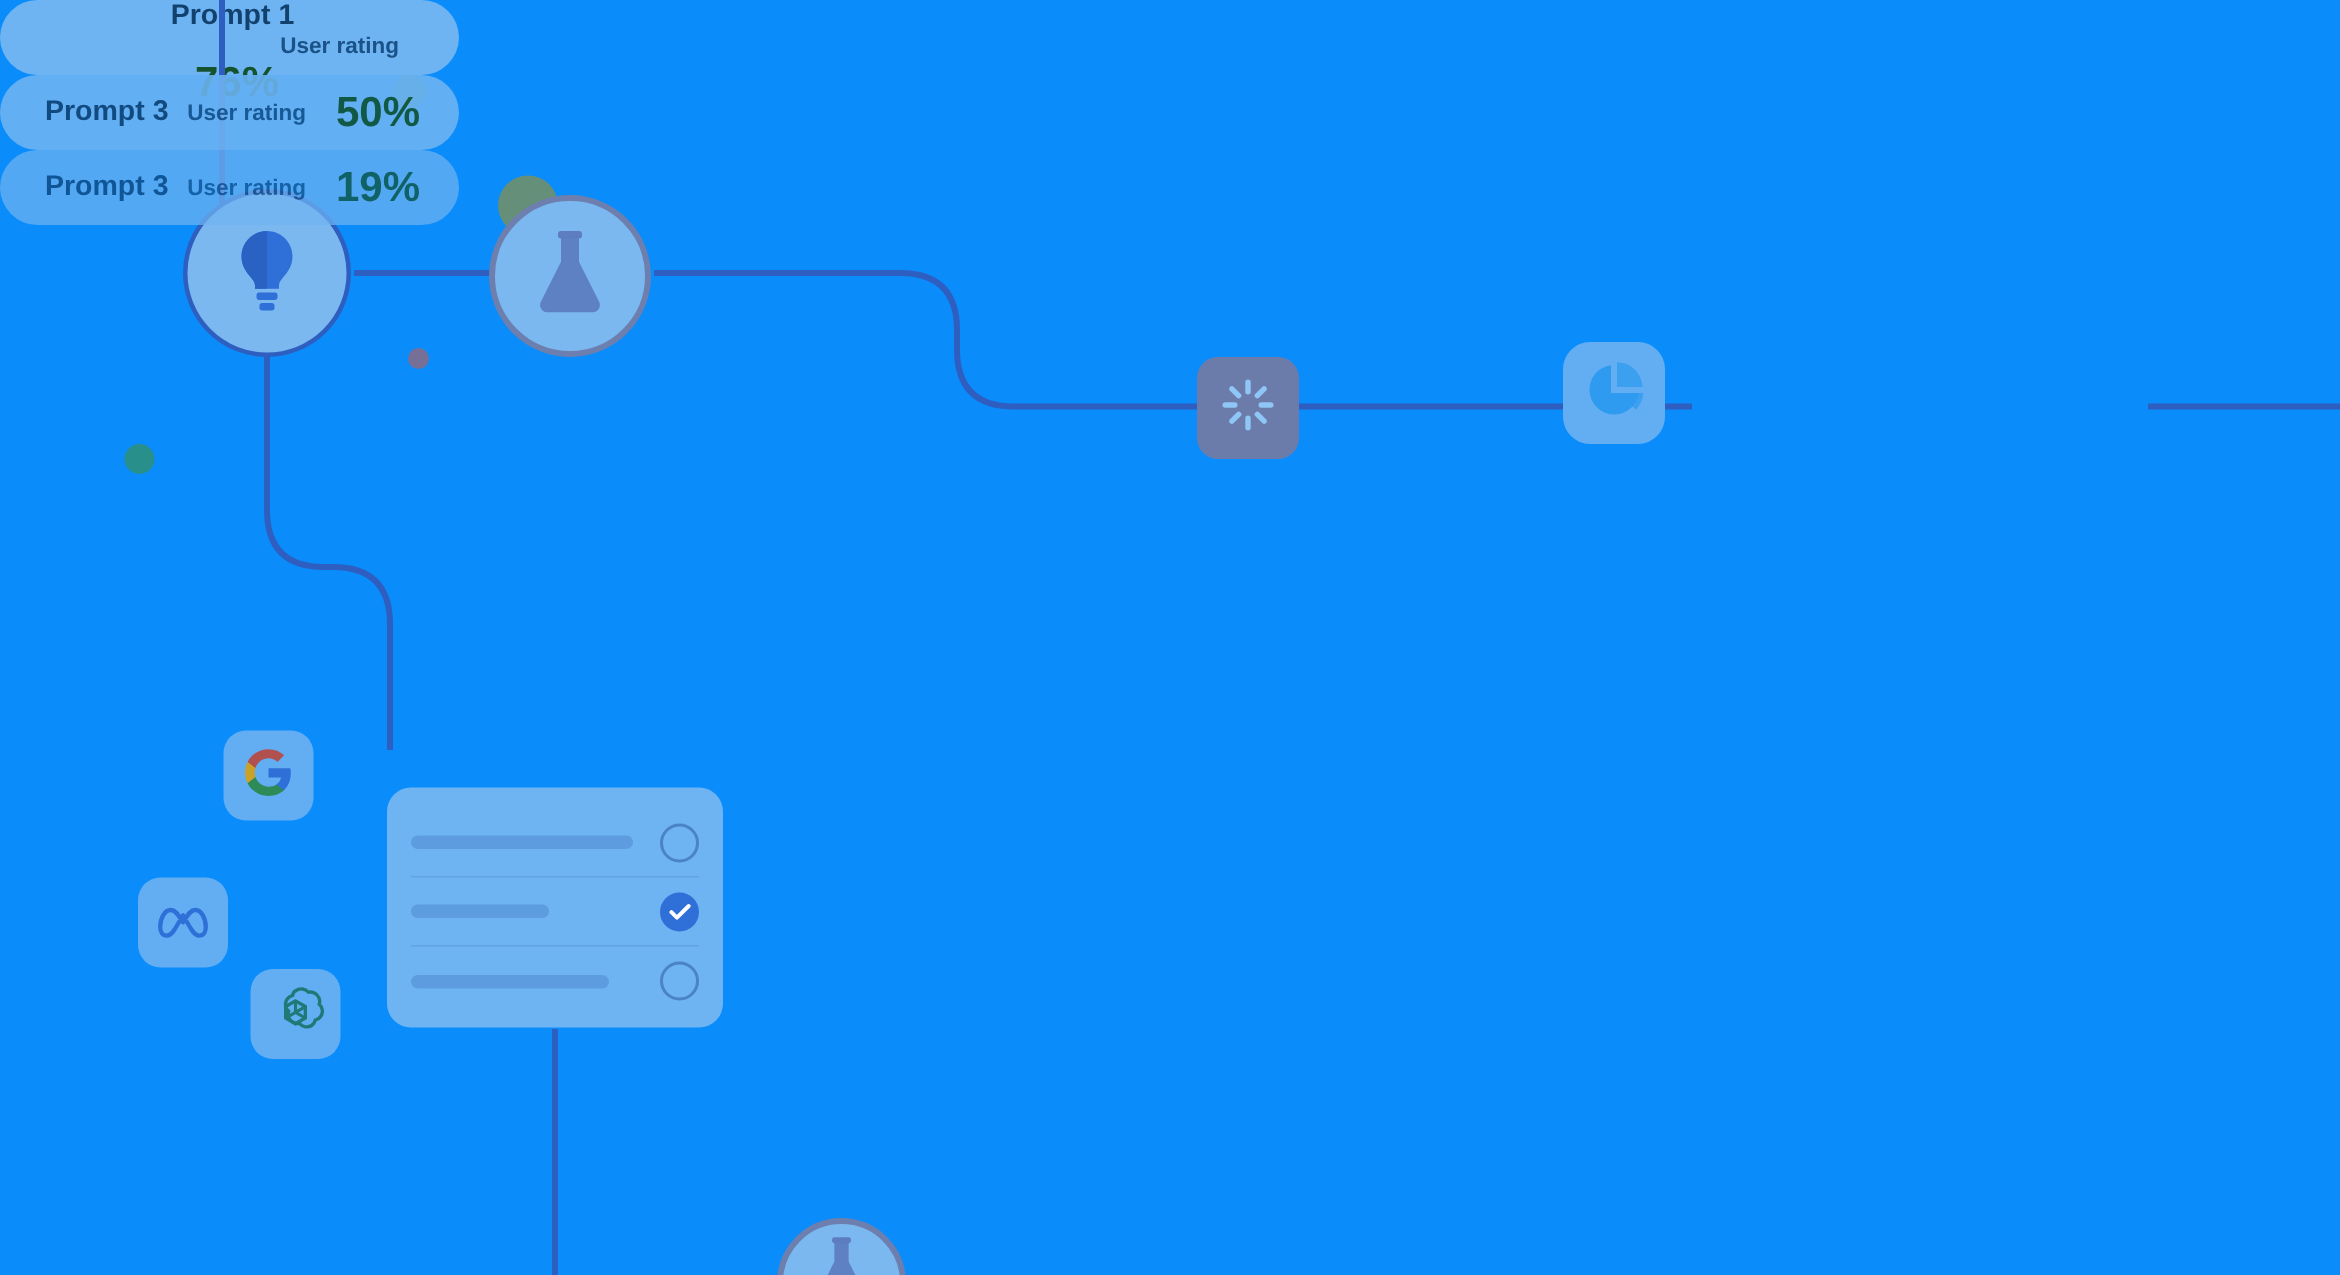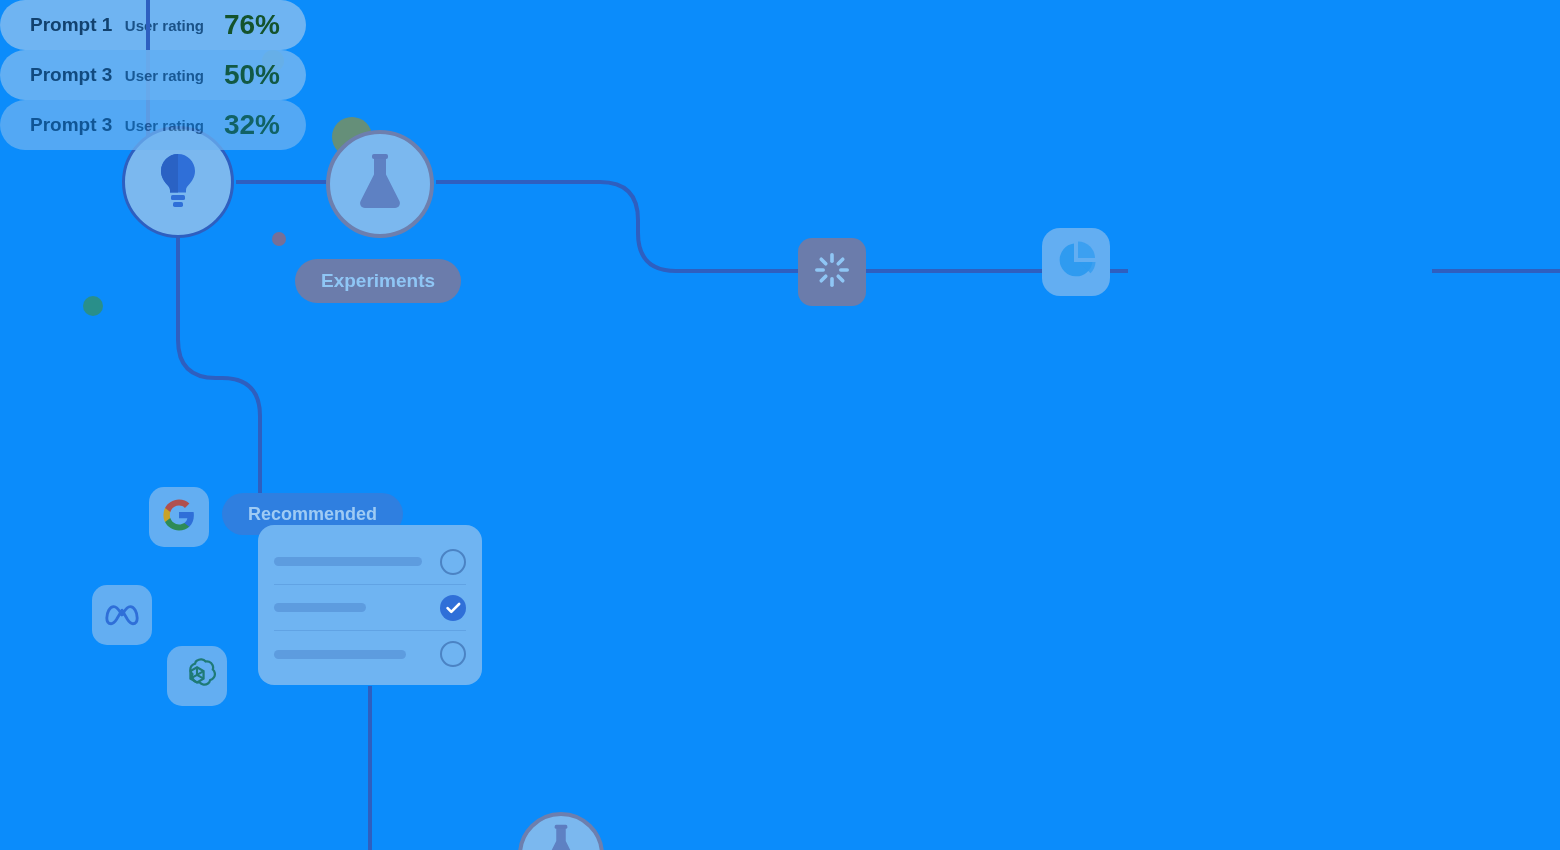--- a/index.html
+++ b/index.html
@@ -185,27 +185,21 @@
 
   <div class="node-circle ring-muted" style="left:518px; top:812px; width:86px; height:86px;">
     <span style="transform:translateY(-6px);">
       <svg width="38" height="46" viewBox="0 0 48 58" fill="none">
         <path d="M18 3h12v18.5l13.4 26.6c1.6 3.2-.7 7-4.3 7H8.9c-3.6 0-5.9-3.8-4.3-7L18 21.5V3Z" fill="#5d7dc0" opacity=".95"></path>
         <rect x="16" y="1" width="16" height="5" rx="2" fill="#5d7dc0"></rect>
       </svg>
     </span>
   </div>
 
-  <div class="pill pill-tag pill-experiments" style="left:295px; top:259px;">
-    <span>Experiments</span>
-  </div>
-
-  <div class="pill pill-tag pill-recommended" style="left:222px; top:493px; height:42px; font-size:18px;">
-    <span>Recommended</span>
-  </div>
+
 
   <div class="sq-icon light" style="left:149px; top:487px; width:60px; height:60px; border-radius:15px;">
     <span>
       <svg width="34" height="34" viewBox="0 0 48 48">
         <path fill="#2f6fd8" d="M45 24.5c0-1.6-.15-3.1-.42-4.6H24v8.7h11.8c-.5 2.7-2 5-4.4 6.6v5.5h7.1C42.7 36.8 45 31.2 45 24.5Z"></path>
         <path fill="#2e8b57" d="M24 46c6 0 11-2 14.5-5.3l-7.1-5.5c-2 1.3-4.5 2.1-7.4 2.1-5.7 0-10.6-3.8-12.3-9H4.3v5.7C7.8 41 15.3 46 24 46Z"></path>
         <path fill="#c9a227" d="M11.7 28.3A13.2 13.2 0 0 1 11 24c0-1.5.26-3 .7-4.3v-5.7H4.3A22 22 0 0 0 2 24c0 3.6.85 7 2.3 10l7.4-5.7Z"></path>
         <path fill="#b0504f" d="M24 10.7c3.2 0 6.1 1.1 8.4 3.3l6.3-6.3C34.9 4.1 30 2 24 2 15.3 2 7.8 7 4.3 14l7.4 5.7c1.7-5.2 6.6-9 12.3-9Z"></path>
       </svg>
     </span>
@@ -241,31 +235,31 @@
           <path d="M1.6 6.1 5.3 9.8 13.1 2" stroke="#ffffff" stroke-width="2.6" fill="none" stroke-linecap="round" stroke-linejoin="round"></path>
         </svg>
       </span>
     </div>
     <div class="card-row">
       <span class="row-bar" style="width:132px;"></span>
       <span class="row-check empty"></span>
     </div>
   </div>
 
-  <div class="prompt-pill" style="left:1126px; top:246px; width:306px; background:#6fb4f2;">
+  <div class="prompt-pill" style="left:1126px; top:246px; width:306px; background:#6fb4f2;flex-direction:column;">
     <span class="prompt-name">Prompt 1</span>
     <span class="prompt-rating-label">User rating</span>
     <span class="prompt-rating-value">76%</span>
   </div>
 
   <div class="prompt-pill" style="left:1126px; top:317px; width:306px; background:#6fb4f2; opacity:.88;">
     <span class="prompt-name">Prompt 3</span>
     <span class="prompt-rating-label">User rating</span>
     <span class="prompt-rating-value">50%</span>
   </div>
 
   <div class="prompt-pill" style="left:1126px; top:389px; width:306px; background:#6fb4f2; opacity:.72;justify-content:flex-end;">
     <span class="prompt-name">Prompt 3</span>
     <span class="prompt-rating-label">User rating</span>
-    <span class="prompt-rating-value">32%</span>
+    <span class="prompt-rating-value">19%</span>
   </div>
 
 </div>
 
 </body></html>

